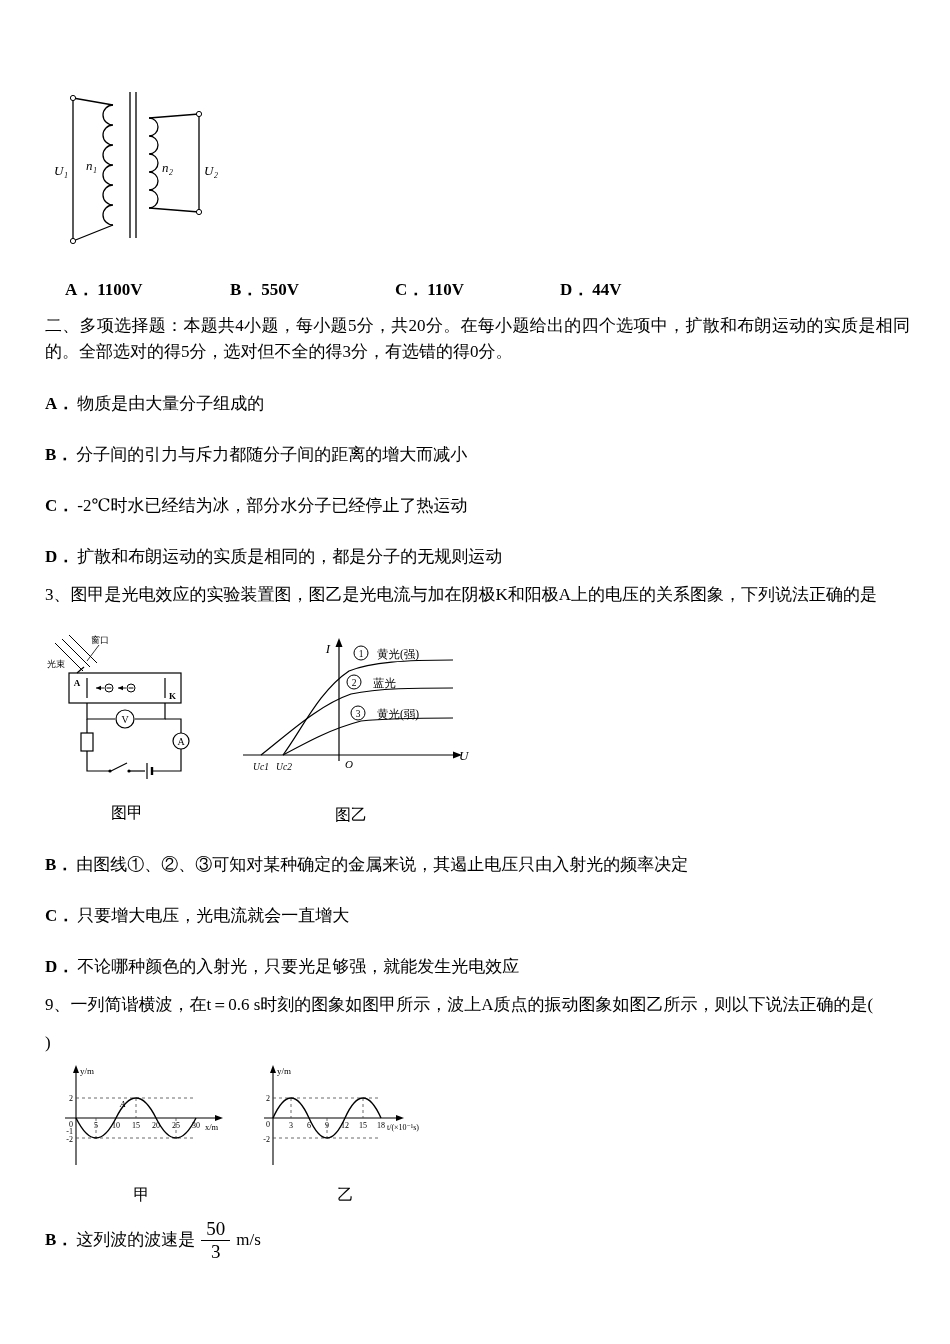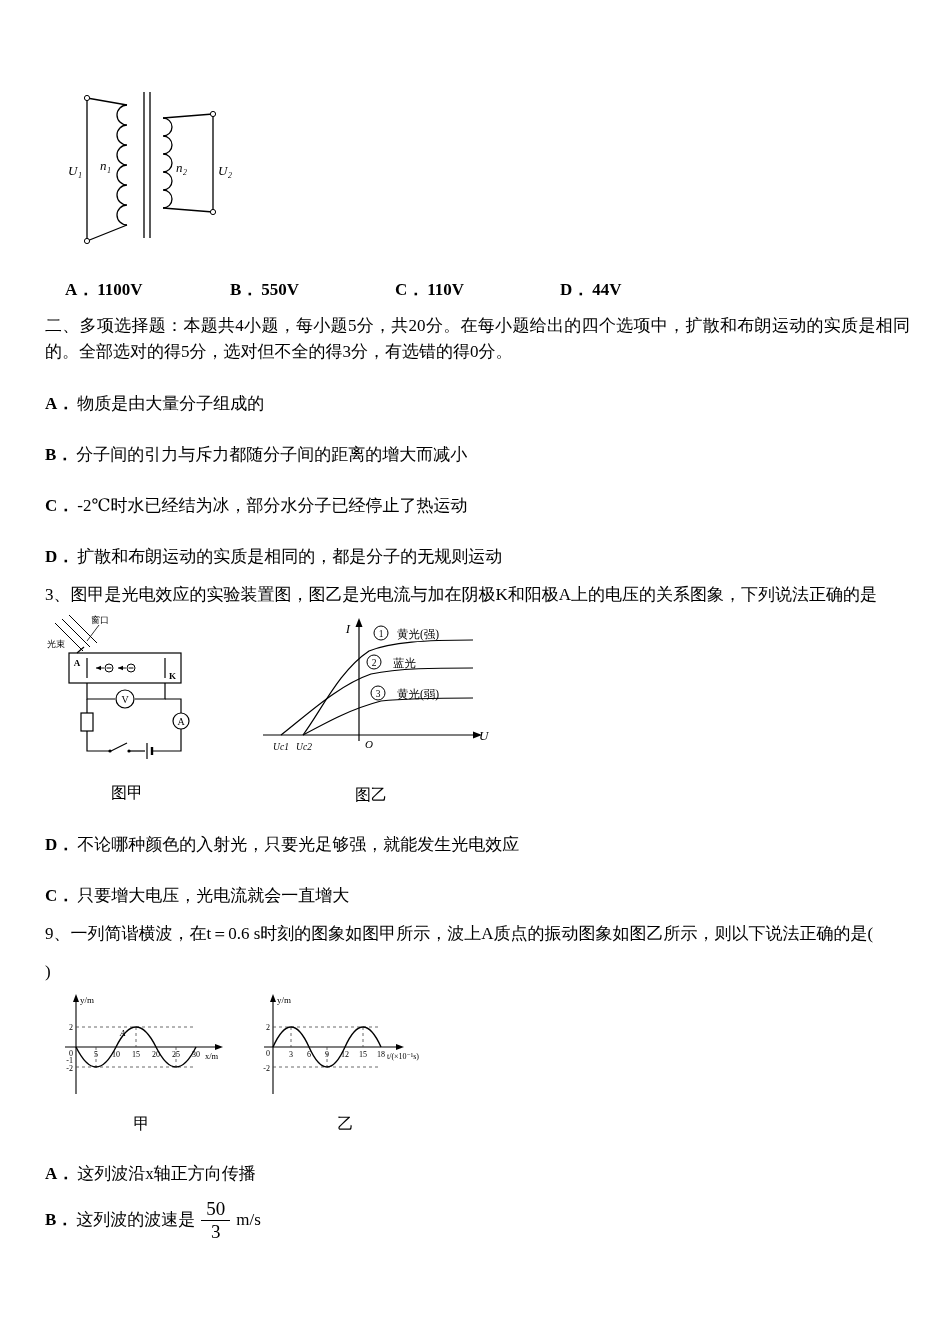--- a/index.html
+++ b/index.html
@@ -3,28 +3,28 @@
 <meta charset="utf-8">
 <style>
   *{box-sizing:border-box;margin:0;padding:0;}
   html,body{background:#ffffff;}
   body{
     width:950px;height:1344px;overflow:hidden;
     font-family:"Liberation Serif","DejaVu Serif",serif;
     font-size:17px;color:#000;
   }
   .page{padding:0 40px 20px 45px;}
-  .transformer{margin-top:78px;margin-left:20px;text-decoration:underline;}
+  .transformer{margin-top:78px;margin-left:6px;text-decoration:underline;}
   .vrow{display:flex;margin-top:10px;font-weight:bold;margin-left:20px;}
   .vrow .vopt{width:165px;}
   .section{margin-top:12px;line-height:26px;text-align:justify;}
   .stem{margin-top:14px;line-height:24px;}
   .optline{margin-top:27px;line-height:24px;}
   .lbl{font-weight:bold;margin-right:3px;}
-  .fig8{display:flex;gap:44px;margin-top:4px;margin-left:2px;align-items:flex-start;}
+  .fig8{display:flex;gap:24px;margin-top:24px;margin-left:2px;align-items:flex-start;}
   .figcol{display:flex;flex-direction:column;align-items:center;}
   .caption{margin-top:2px;font-size:16px;text-align:right;}
   .fig9{display:flex;gap:14px;margin-top:6px;margin-left:4px;align-items:flex-start;}
   .optB{display:flex;align-items:center;margin-top:12px;}
   .frac{display:inline-flex;flex-direction:column;align-items:center;line-height:1.15;font-size:19px;margin:0 6px;}
   .frac .num{border-bottom:1.5px solid #000;padding:0 5px;}
   svg{display:block;}
   svg text{font-family:"Liberation Serif","DejaVu Serif",serif;fill:#000;}
 </style>
 </head>
@@ -171,22 +171,23 @@
         <g font-size="11" font-style="italic">
           <text x="114" y="137">O</text>
           <text x="30" y="139" text-anchor="middle" font-size="9.5">Uc1</text>
           <text x="53" y="139" text-anchor="middle" font-size="9.5">Uc2</text>
         </g>
       </svg>
       <div class="caption">图乙</div>
     </div>
   </div>
 
+  <div class="optline"><span class="lbl">B．</span><span>由图线①、②、③可知对某种确定的金属来说，其遏止电压只由入射光的频率决定</span></div>
+  <div class="optline"><span class="lbl">C．</span><span>只要增大电压，光电流就会一直增大</span></div>
   <div class="optline"><span class="lbl">D．</span><span>不论哪种颜色的入射光，只要光足够强，就能发生光电效应</span></div>
-  <div class="optline"><span class="lbl">C．</span><span>只要增大电压，光电流就会一直增大</span></div>
 
   <p class="stem">9、一列简谐横波，在t＝0.6 s时刻的图象如图甲所示，波上A质点的振动图象如图乙所示，则以下说法正确的是(</p>
   <p class="stem">)</p>
 
   <div class="fig9">
 
     <div class="figcol">
       <svg width="185" height="122" viewBox="0 0 185 122">
         <g stroke="#000" fill="none" stroke-width="1.1">
           <line x1="27" y1="10" x2="27" y2="104"></line>
@@ -256,21 +257,20 @@
           <text x="22" y="66">0</text>
           <text x="22" y="81">-2</text>
         </g>
         <text x="29" y="13" font-size="9">y/m</text>
         <text x="139" y="69" font-size="8">t/(×10⁻¹s)</text>
       </svg>
       <div class="caption">乙</div>
     </div>
   </div>
 
-  <div class="optline"><span class="lbl">A．</span><span>这列波沿x轴正方向传播</span></div>
 
   <div class="optline optB">
     <span class="lbl">B．</span>
     <span>这列波的波速是</span>
     <span class="frac">
       <span class="num">50</span>
       <span class="den">3</span>
     </span>
     <span>m/s</span>
   </div>

